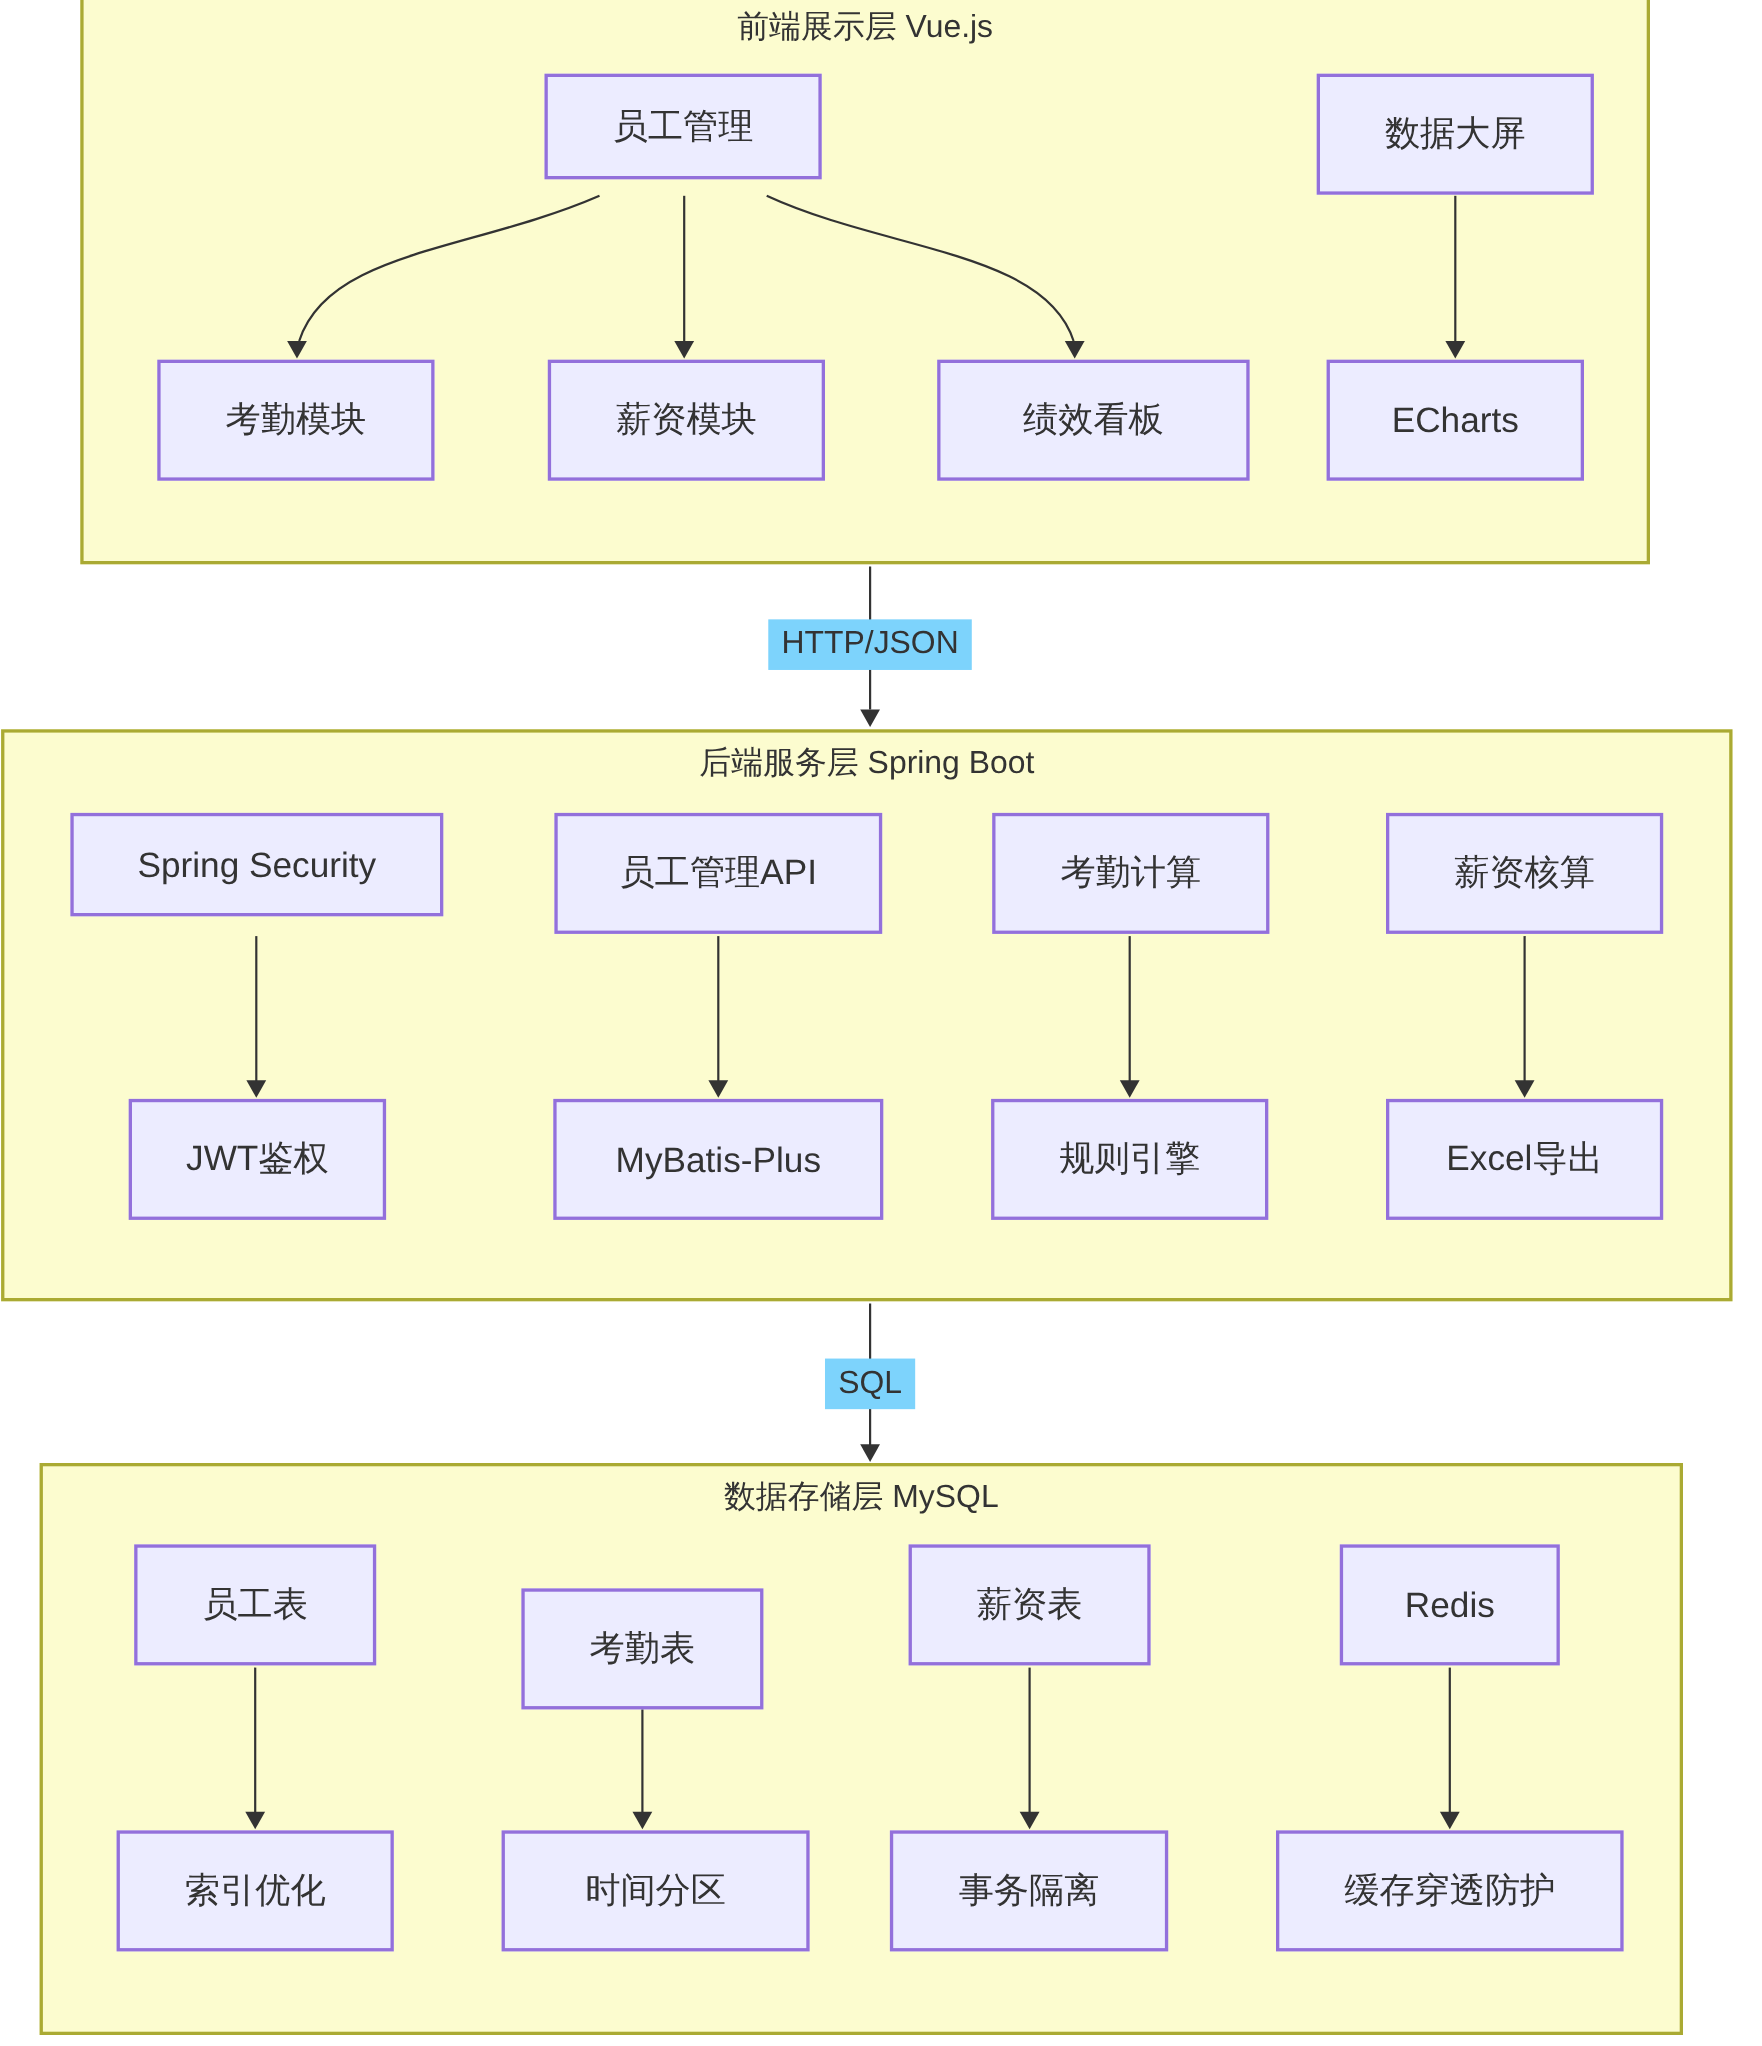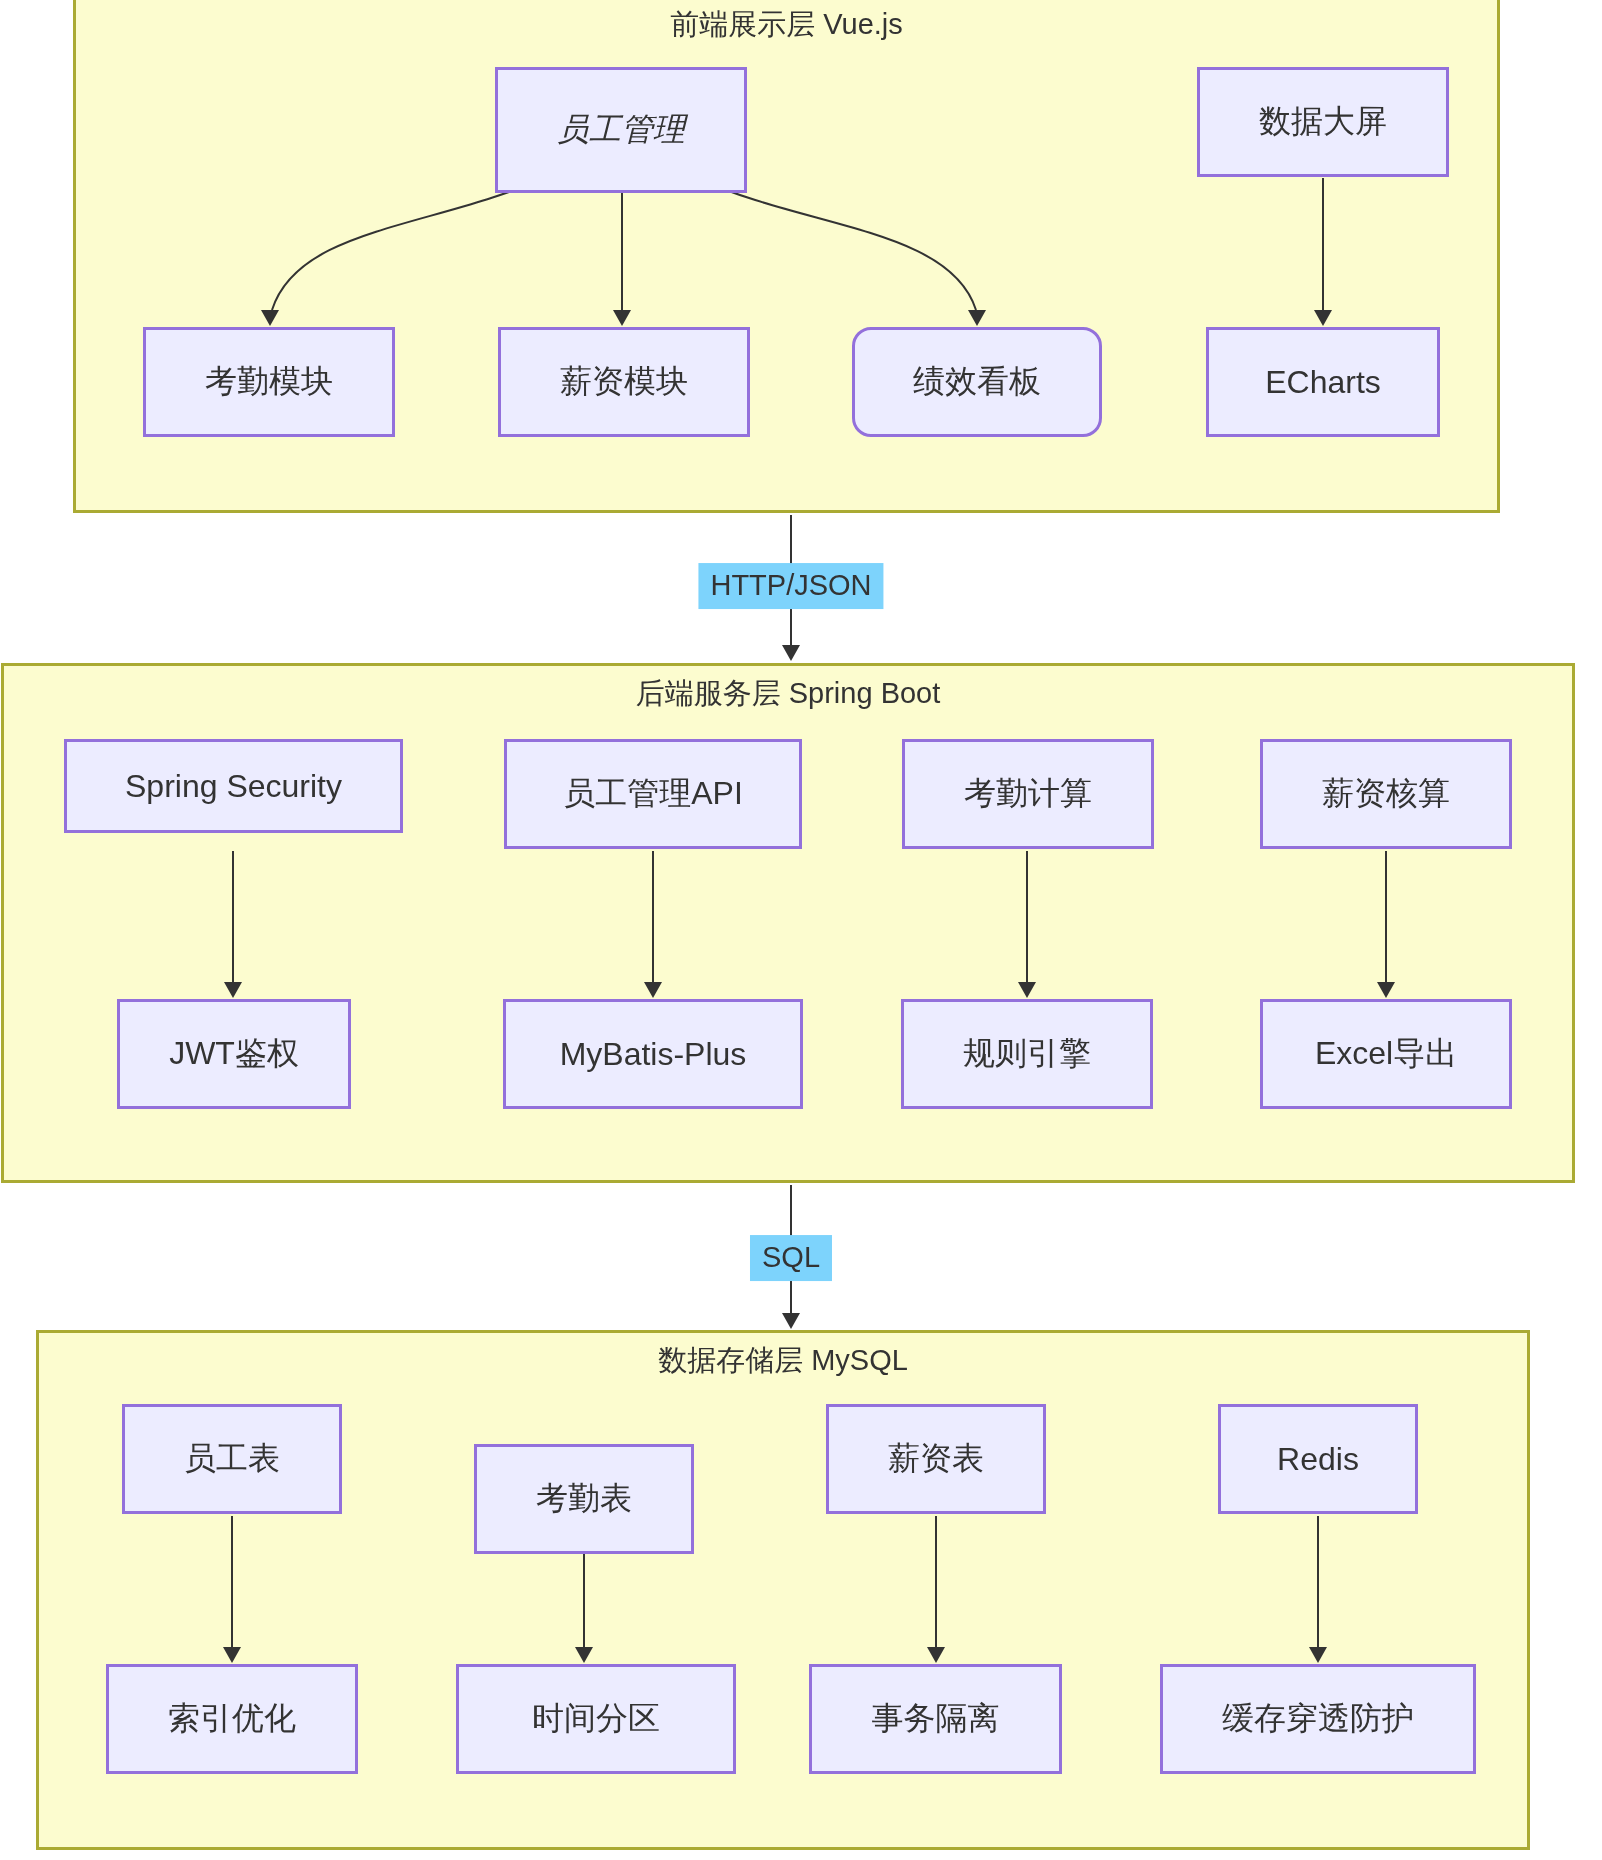--- a/index.html
+++ b/index.html
@@ -102,25 +102,25 @@
     <path class="edge-line" d="M 232 1516 L 232 1648"></path>
     <polygon class="arrowhead" points="232,1663 223,1647 241,1647"></polygon>
     <path class="edge-line" d="M 584 1516 L 584 1648"></path>
     <polygon class="arrowhead" points="584,1663 575,1647 593,1647"></polygon>
     <path class="edge-line" d="M 936 1516 L 936 1648"></path>
     <polygon class="arrowhead" points="936,1663 927,1647 945,1647"></polygon>
     <path class="edge-line" d="M 1318 1516 L 1318 1648"></path>
     <polygon class="arrowhead" points="1318,1663 1309,1647 1327,1647"></polygon>
   </svg>
 
-  <div class="node" style="left:495px; top:67px; width:252px; height:126px;font-style:italic;">员工管理</div>
+  <div class="node" style="left:495px; top:67px; width:252px; height:96px;">员工管理</div>
   <div class="node" style="left:1197px; top:67px; width:252px; height:110px;">数据大屏</div>
   <div class="node" style="left:143px; top:327px; width:252px; height:110px;">考勤模块</div>
   <div class="node" style="left:498px; top:327px; width:252px; height:110px;">薪资模块</div>
-  <div class="node" style="left:852px; top:327px; width:250px; height:110px;border-radius:19px;">绩效看板</div>
+  <div class="node" style="left:852px; top:327px; width:284px; height:110px;">绩效看板</div>
   <div class="node" style="left:1206px; top:327px; width:234px; height:110px;">ECharts</div>
 
   <div class="node" style="left:64px; top:739px; width:339px; height:94px;">Spring Security</div>
   <div class="node" style="left:504px; top:739px; width:298px; height:110px;">员工管理API</div>
   <div class="node" style="left:902px; top:739px; width:252px; height:110px;">考勤计算</div>
   <div class="node" style="left:1260px; top:739px; width:252px; height:110px;">薪资核算</div>
   <div class="node" style="left:117px; top:999px; width:234px; height:110px;">JWT鉴权</div>
   <div class="node" style="left:503px; top:999px; width:300px; height:110px;">MyBatis-Plus</div>
   <div class="node" style="left:901px; top:999px; width:252px; height:110px;">规则引擎</div>
   <div class="node" style="left:1260px; top:999px; width:252px; height:110px;">Excel导出</div>

